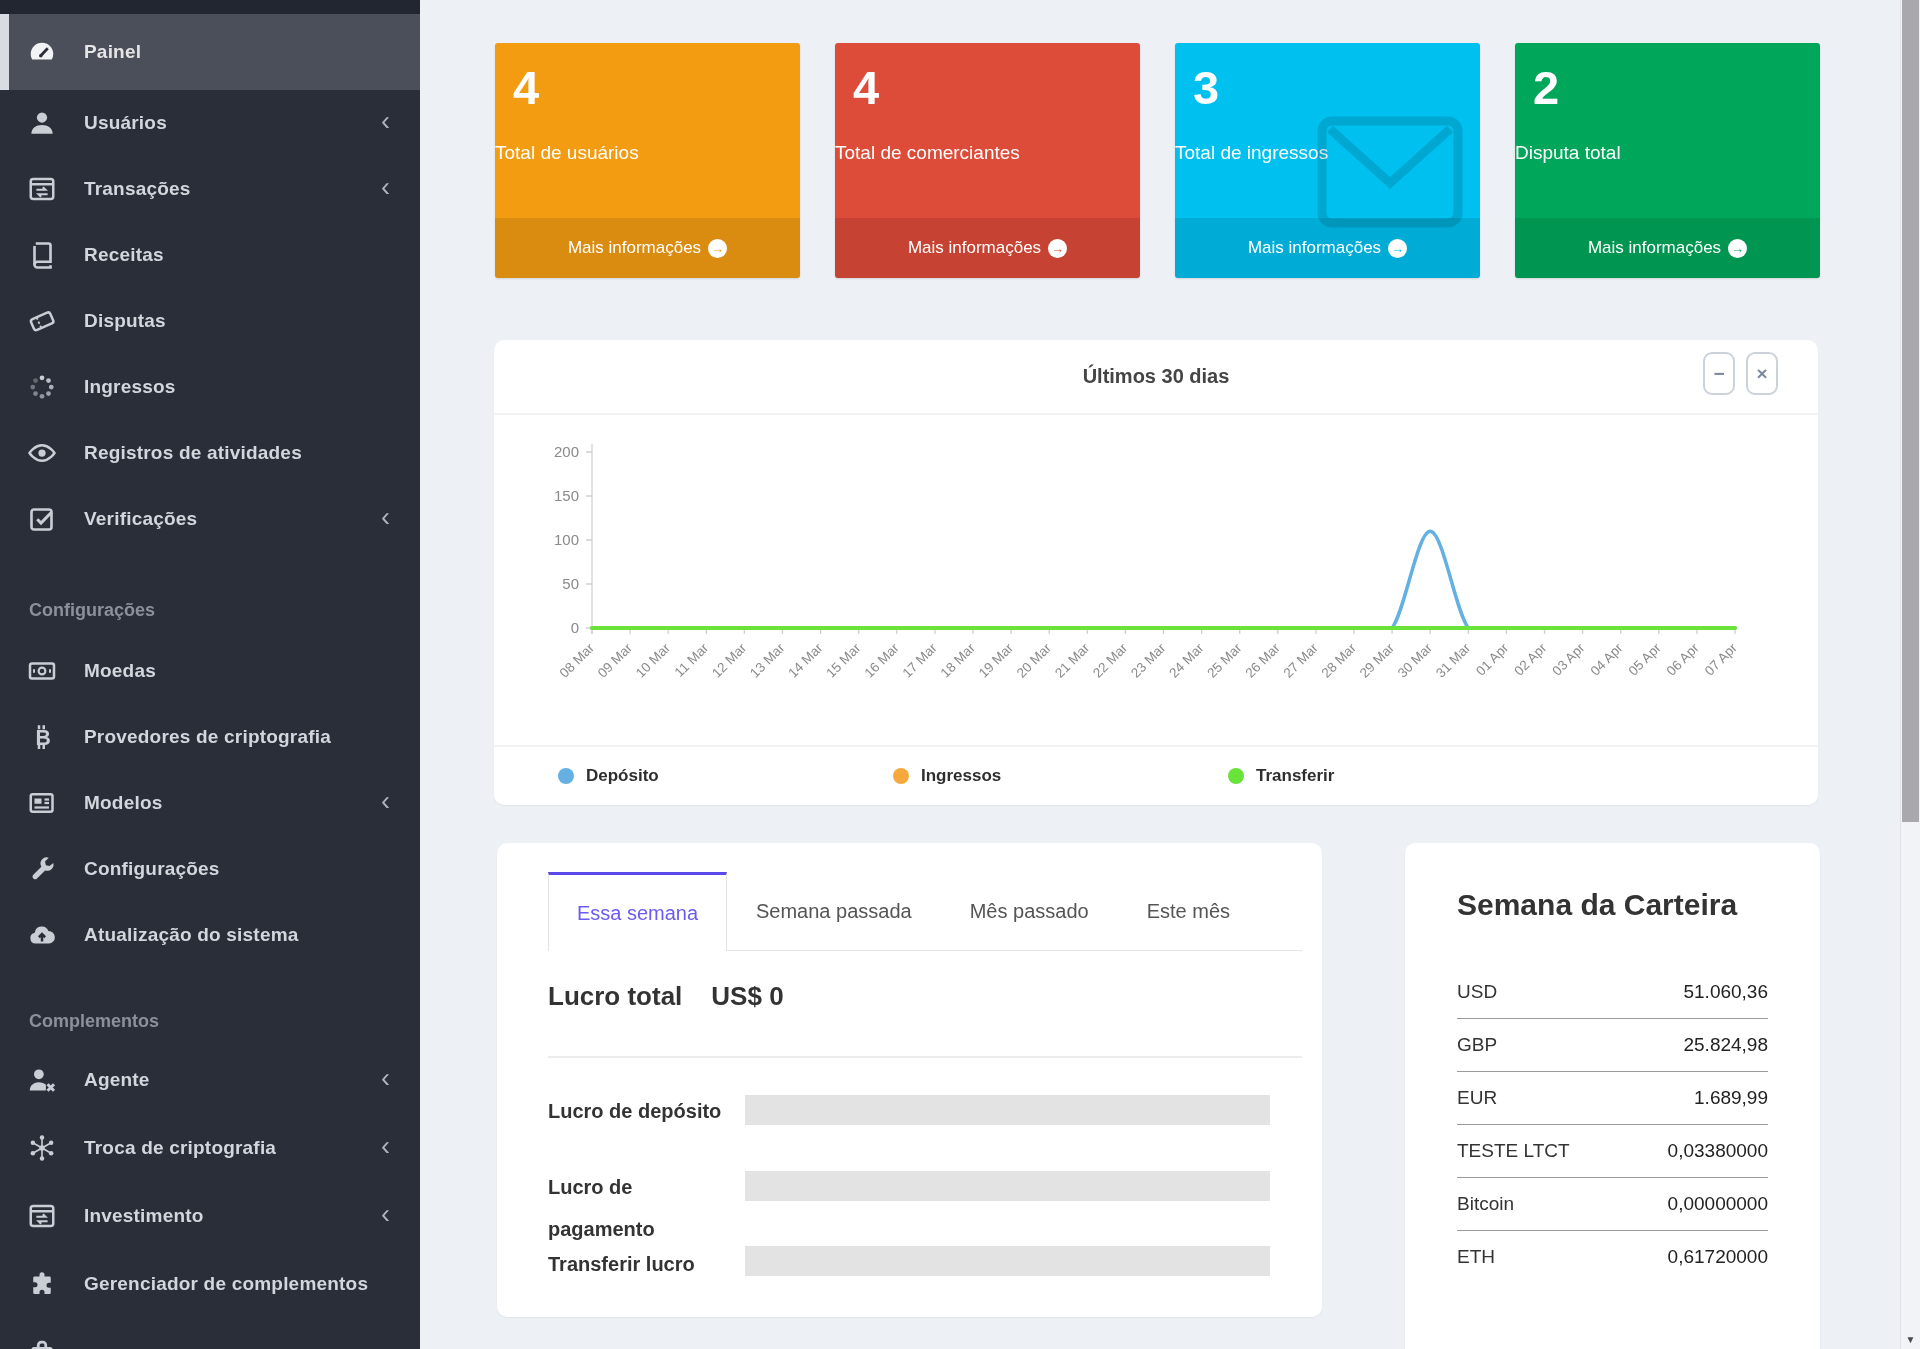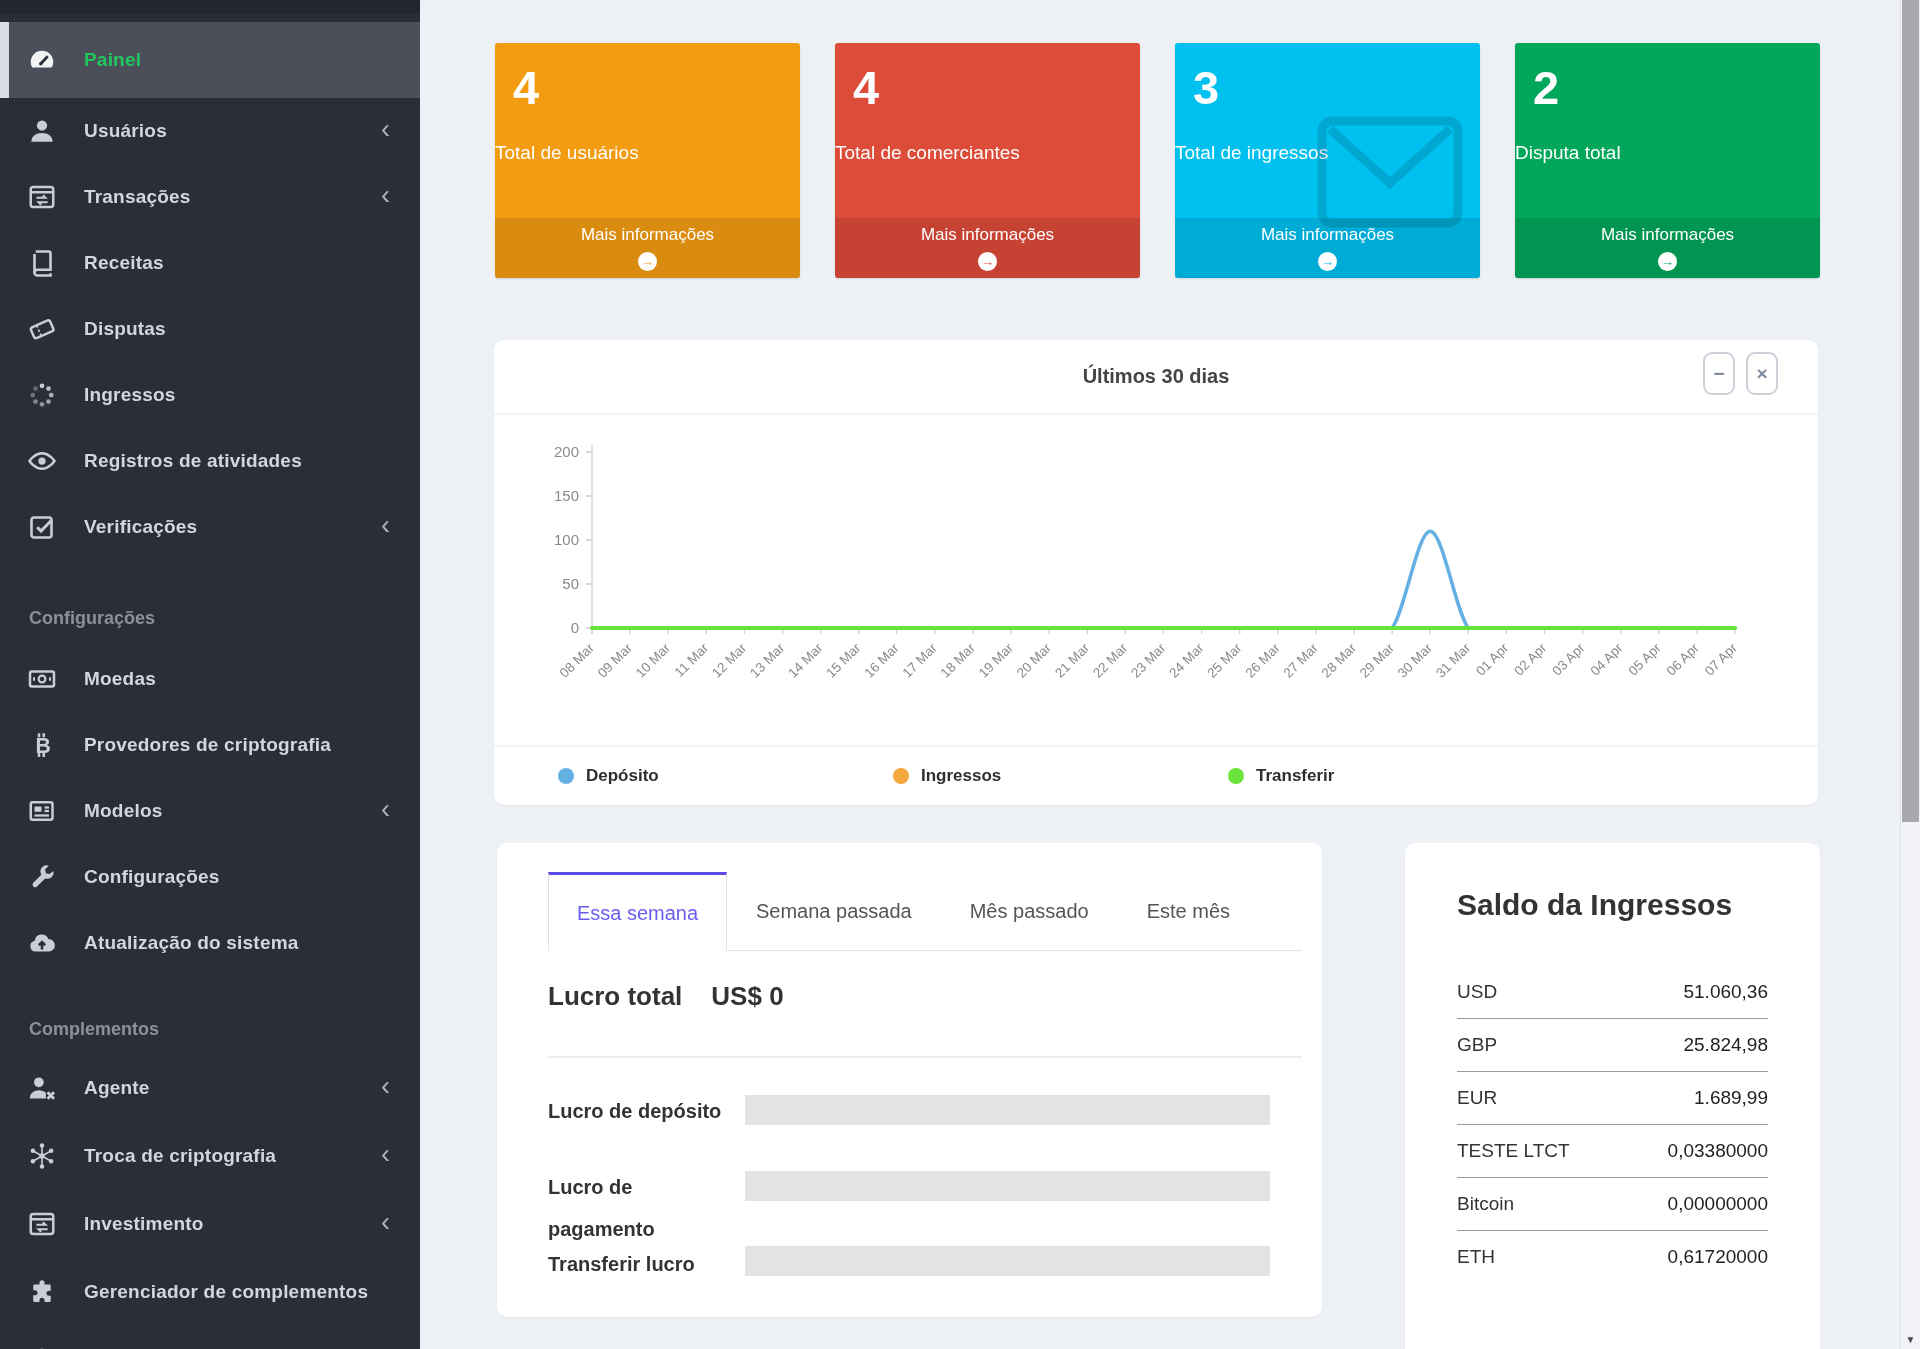--- a/index.html
+++ b/index.html
@@ -5,21 +5,21 @@
   * { margin:0; padding:0; box-sizing:border-box; }
   html,body { width:1920px; height:1349px; overflow:hidden;
     font-family:"Liberation Sans", sans-serif; background:#edf0f4; }
 
   
   .sidebar { position:absolute; left:0; top:0; width:420px; height:1349px;
     background:#2a2e38; z-index:5; }
   .sidebar-topstrip { height:14px; background:#222631; }
   .menu-item { position:relative; height:66px; display:flex; align-items:center;
     padding-left:27px; color:#d2d6dd; cursor:pointer; }
-  .menu-item.active { height:76px; background:#4a4f5a; color:#22c55e;margin-top:8px; }
+  .menu-item.active { height:76px; background:#4a4f5a; color:#e5e5e5; }
   .menu-item.active .active-bar { position:absolute; left:0; top:0; bottom:0;
     width:9px; background:#d9dce2; }
   .menu-item .mi-icon { width:30px; height:30px; flex:0 0 30px; color:#c9cdd4;
     display:flex; align-items:center; justify-content:center; }
   .menu-item.active .mi-icon { color:#f2f3f5; }
   .menu-item .mi-label { margin-left:27px; font-size:19px; font-weight:600;
     letter-spacing:.2px; white-space:nowrap; }
   .menu-item .mi-chevron { position:absolute; right:30px; top:50%;
     transform:translateY(-54%); font-size:27px; color:#aeb3bc; font-weight:400; }
   .menu-header { height:56px; margin-top:30px; display:flex; align-items:center;
@@ -33,21 +33,21 @@
   
   .cards-row { position:absolute; left:75px; top:43px; display:flex; gap:35px; }
   .stat-card { width:305px; height:235px; border-radius:3px; color:#fff;
     position:relative; overflow:hidden; box-shadow:0 1px 2px rgba(0,0,0,.12); }
   .card-value { font-size:47px; font-weight:700; line-height:1.05;
     padding:20px 0 0 18px; }
   .card-label { font-size:19px; padding:30px 0 0 0; }
   .card-watermark { position:absolute; right:10px; top:52px; }
   .card-footer { position:absolute; left:0; right:0; bottom:0; height:60px;
     background:rgba(0,0,0,0.1); display:flex; align-items:center;
-    justify-content:center; font-size:17px; gap:7px; cursor:pointer; color:#fff;flex-direction:column; }
+    justify-content:center; font-size:17px; gap:7px; cursor:pointer; color:#fff; }
   .arrow-circle { width:19px; height:19px; border-radius:50%; background:#fff;
     display:inline-flex; align-items:center; justify-content:center;
     font-size:13px; font-weight:700; }
 
   
   .panel { background:#fff; border-radius:10px; box-shadow:0 1px 2px rgba(0,0,0,.06);
     position:absolute; }
   .chart-panel { left:74px; top:340px; width:1324px; height:465px; }
   .chart-header { height:75px; border-bottom:2px solid #f2f2f2; position:relative;
     display:flex; align-items:center; justify-content:center; }
@@ -474,21 +474,21 @@
         <div class="profit-row-label" style="top: 247px;">Lucro de depósito</div>
         <div class="progress-track" style="top: 252px;"></div>
         <div class="profit-row-label" style="top: 323px;">Lucro de pagamento</div>
         <div class="progress-track" style="top: 328px;"></div>
         <div class="profit-row-label" style="top: 400px;">Transferir lucro</div>
         <div class="progress-track" style="top: 403px;"></div>
       </div>
   </section>
 
   <section class="panel wallet-panel">
-    <h2 class="wallet-title">Saldo da Ingressos</h2>
+    <h2 class="wallet-title">Semana da Carteira</h2>
     <div class="wallet-rows" id="wallet-rows">
         <div class="wallet-row">
           <span class="wallet-currency">USD</span>
           <span class="wallet-amount">51.060,36</span>
         </div>
         <div class="wallet-row">
           <span class="wallet-currency">GBP</span>
           <span class="wallet-amount">25.824,98</span>
         </div>
         <div class="wallet-row">

